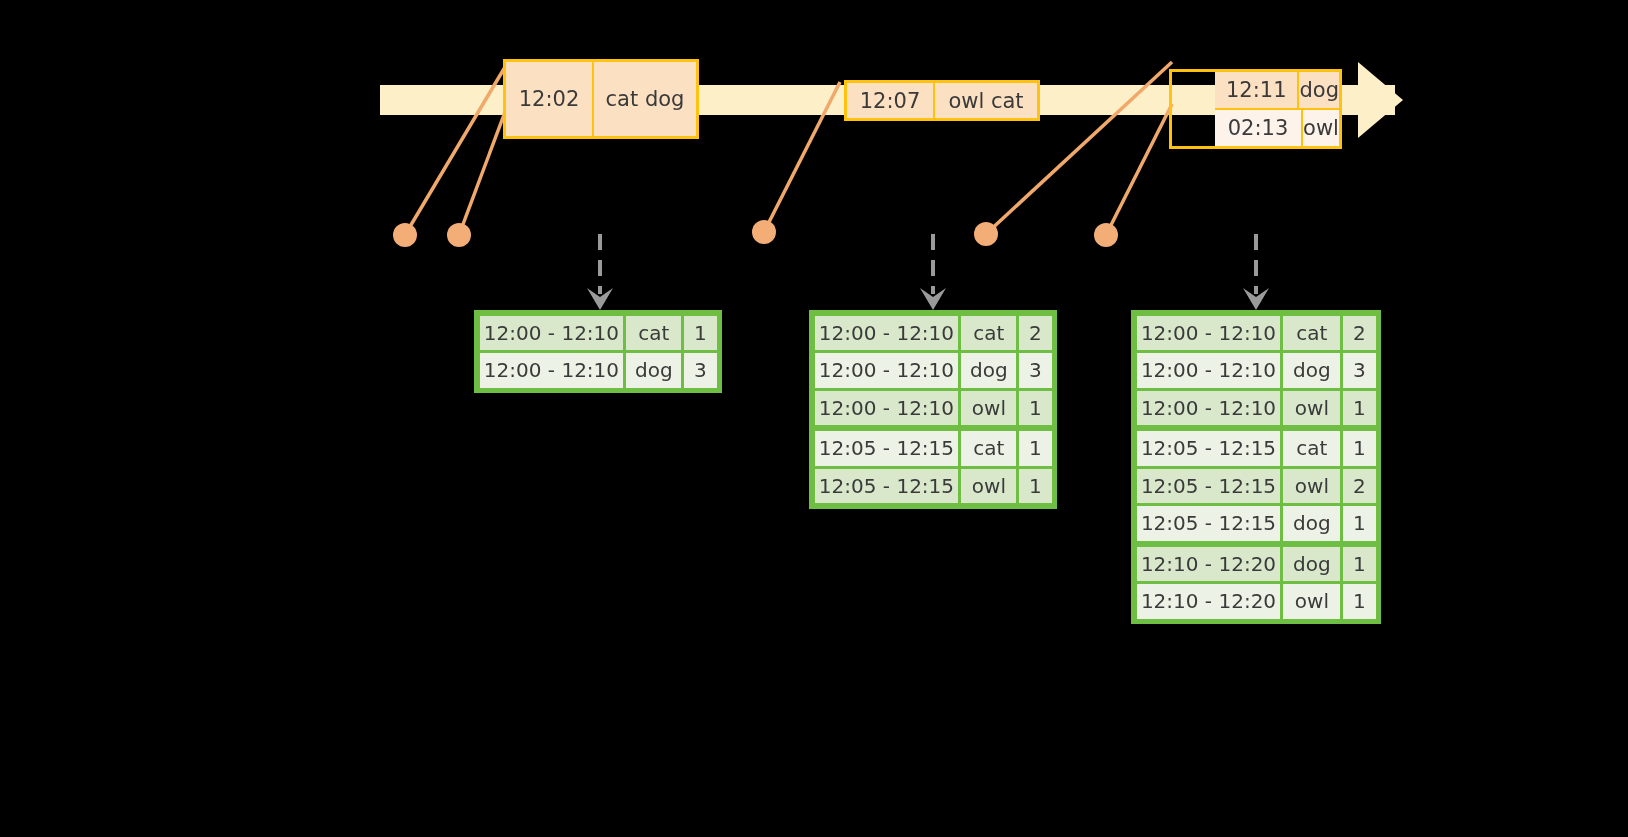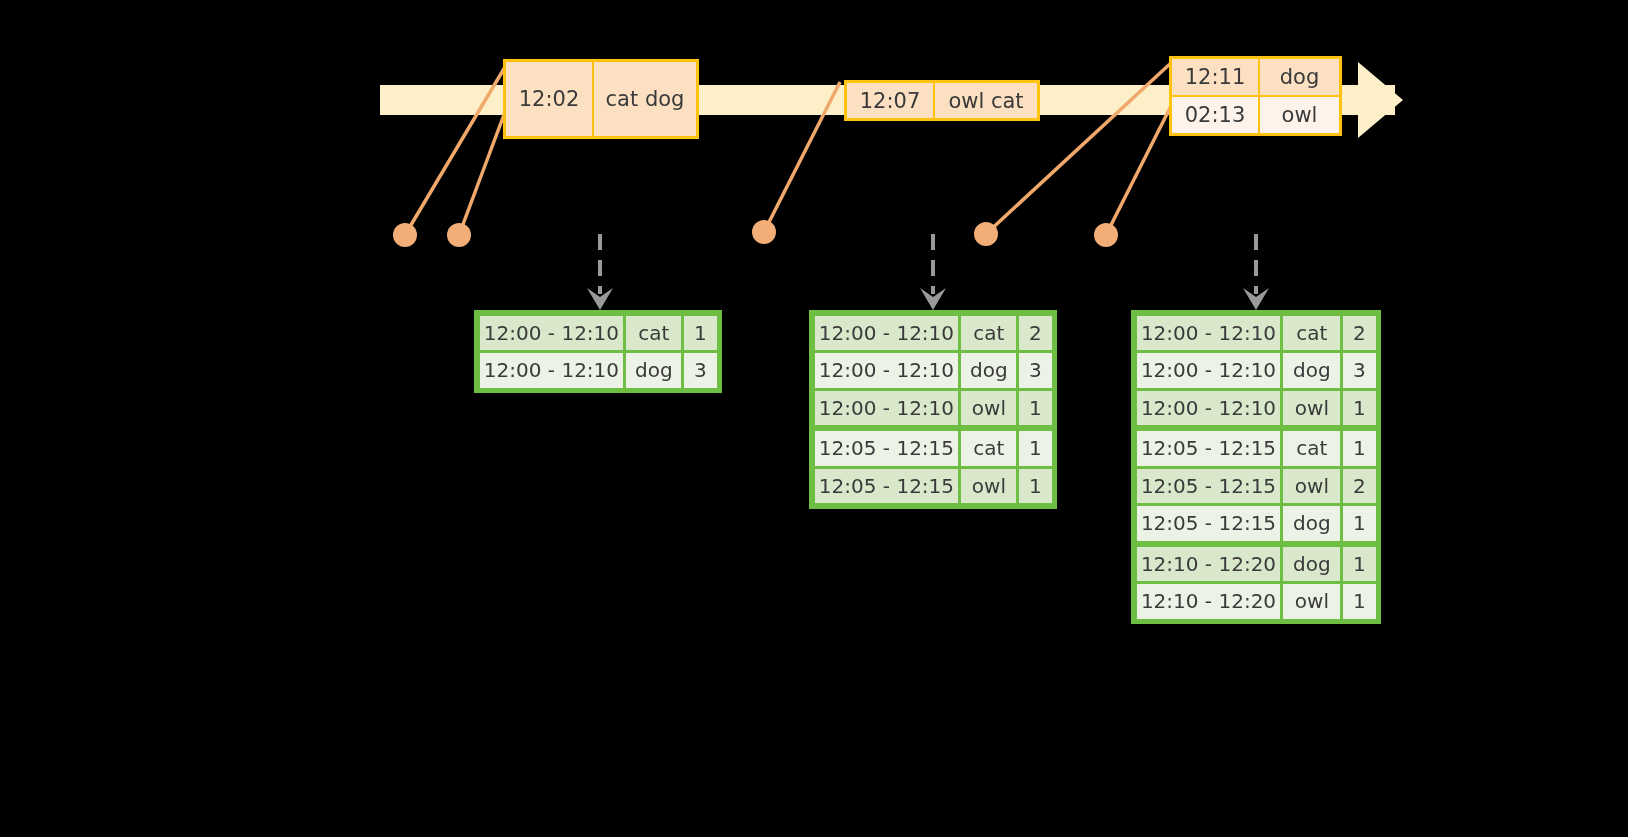--- a/index.html
+++ b/index.html
@@ -73,21 +73,21 @@
     </div>
   </div>
 
   <div class="ev-box" style="left:836px;top:80px;width:196px;height:41px;margin-left:8px;">
     <div class="ev-row dark">
       <div class="ev-c time">12:07</div>
       <div class="ev-c words">owl cat</div>
     </div>
   </div>
 
-  <div class="ev-box" style="left:1169px;top:56px;width:173px;height:80px;">
+  <div class="ev-box" style="left:1169px;top:69px;width:173px;height:80px;padding-left:43px;">
     <div class="ev-row dark">
       <div class="ev-c time">12:11</div>
       <div class="ev-c words">dog</div>
     </div>
     <div class="ev-row light">
       <div class="ev-c time">02:13</div>
       <div class="ev-c words">owl</div>
     </div>
   </div>
 

